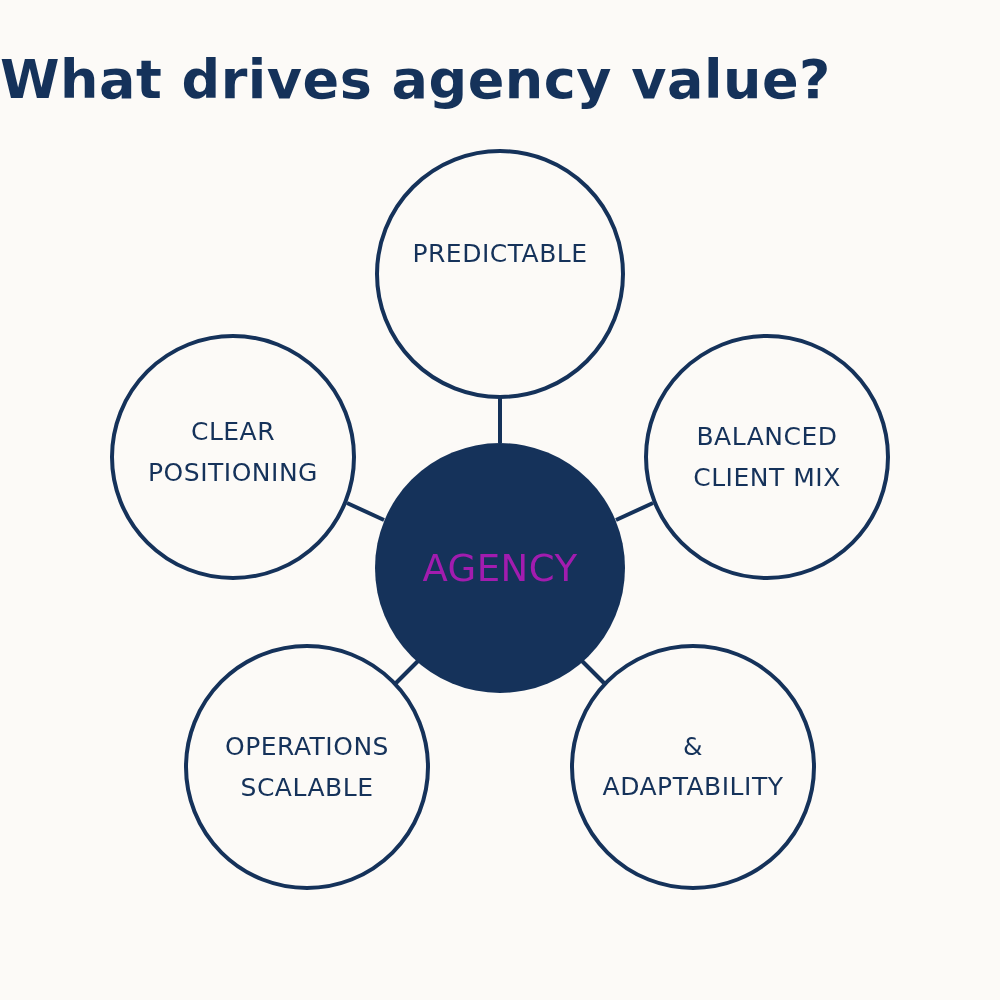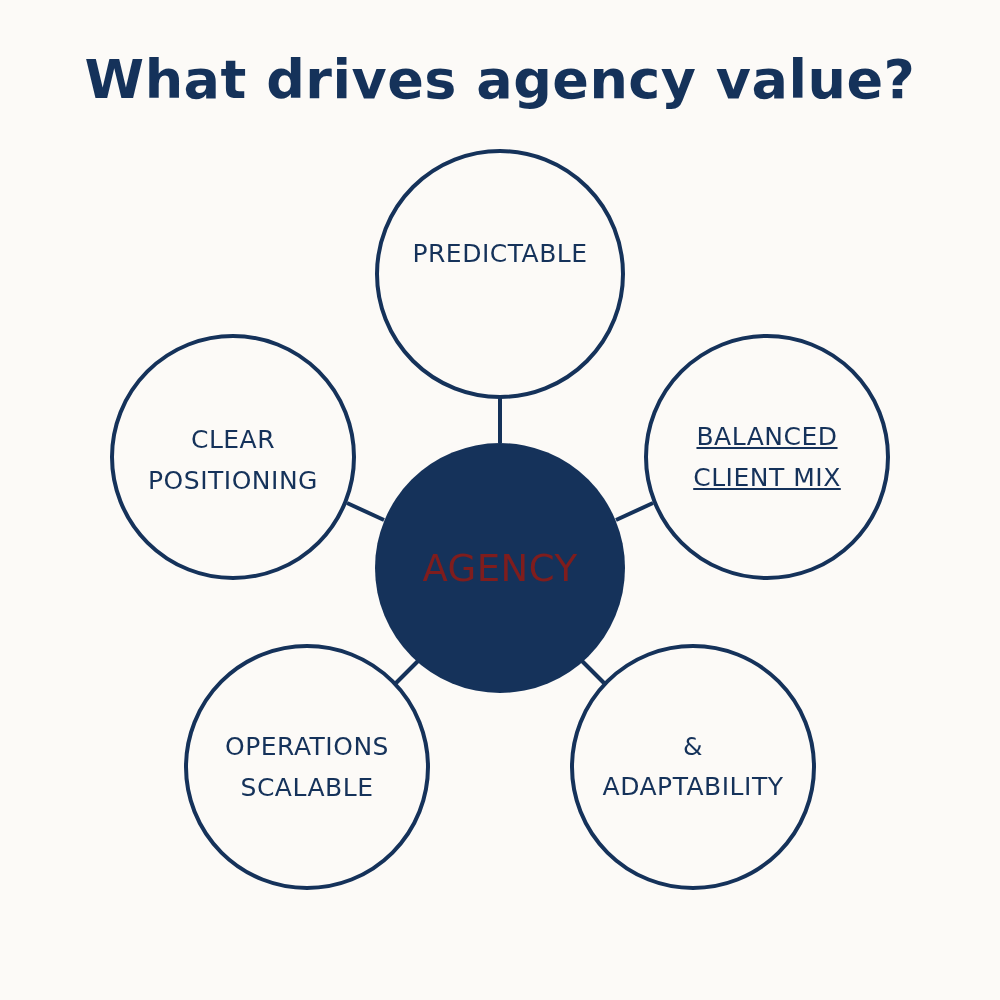--- a/index.html
+++ b/index.html
@@ -1,20 +1,20 @@
 <!DOCTYPE html>
 <html><head>
 <meta charset="utf-8">
 <style>
   html, body { margin:0; padding:0; }
   body { width:1000px; height:1000px; background:#fcfaf7; position:relative; overflow:hidden; font-family:"DejaVu Sans", "Liberation Sans", sans-serif; }
-  .title { position:absolute; left:0; top:48px; width:1000px; text-align:center; font-size:54px; font-weight:bold; color:#15325a; letter-spacing:0.5px; }
+  .title { position:absolute; left:0; top:48px; width:1000px; font-size:54px; font-weight:bold; color:#15325a; letter-spacing:0.5px; }
   svg { position:absolute; left:0; top:0; }
   .node-label { position:absolute; display:flex; flex-direction:column; align-items:center; justify-content:center; text-align:right; color:#15325a; font-size:25px; line-height:41px; letter-spacing:0.5px; }
-  .center-label { position:absolute; display:flex; flex-direction:column; align-items:center; justify-content:center; text-align:center; color:#7f1d1d; font-size:37px; line-height:53px; letter-spacing:0.5px; }
+  .center-label { position:absolute; display:flex; flex-direction:column; align-items:center; justify-content:center; text-align:center; color:#a21caf; font-size:37px; line-height:53px; letter-spacing:0.5px; }
 </style>
 </head>
 <body>
 
 <div class="title">What drives agency value?</div>
 
 <svg width="1000" height="1000">
   <g stroke="#15325a" stroke-width="4" fill="none">
 
     <line x1="500" y1="397" x2="500" y2="443"></line>
@@ -33,26 +33,26 @@
 </svg>
 
 <div class="center-label" style="left:375px; top:443px; width:250px; height:250px;">
   <span>AGENCY</span>
 </div>
 
 <div class="node-label" style="left:377px; top:151px; width:246px; height:246px; justify-content:flex-start; padding-top:82px; box-sizing:border-box;">
   <span>PREDICTABLE</span>
 </div>
 
-<div class="node-label" style="left:112px; top:339px; width:242px; height:242px;">
+<div class="node-label" style="left:112px; top:331px; width:242px; height:242px;">
   <span>CLEAR</span>
   <span>POSITIONING</span>
 </div>
 
-<div class="node-label" style="left:646px; top:336px; width:242px; height:242px;text-decoration:underline;">
+<div class="node-label" style="left:646px; top:336px; width:242px; height:242px;">
   <span>BALANCED</span>
   <span>CLIENT MIX</span>
 </div>
 
 <div class="node-label" style="left:186px; top:646px; width:242px; height:242px;">
   <span>OPERATIONS</span>
   <span>SCALABLE</span>
 </div>
 
 <div class="node-label" style="left:572px; top:646px; width:242px; height:242px; line-height:40px;">

